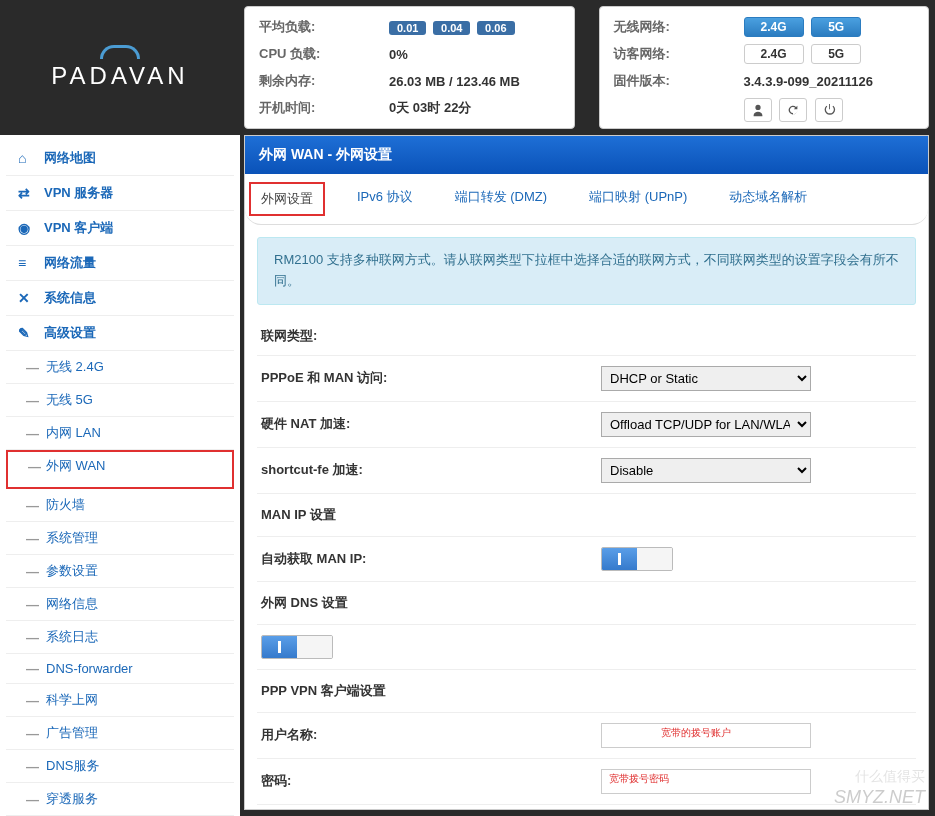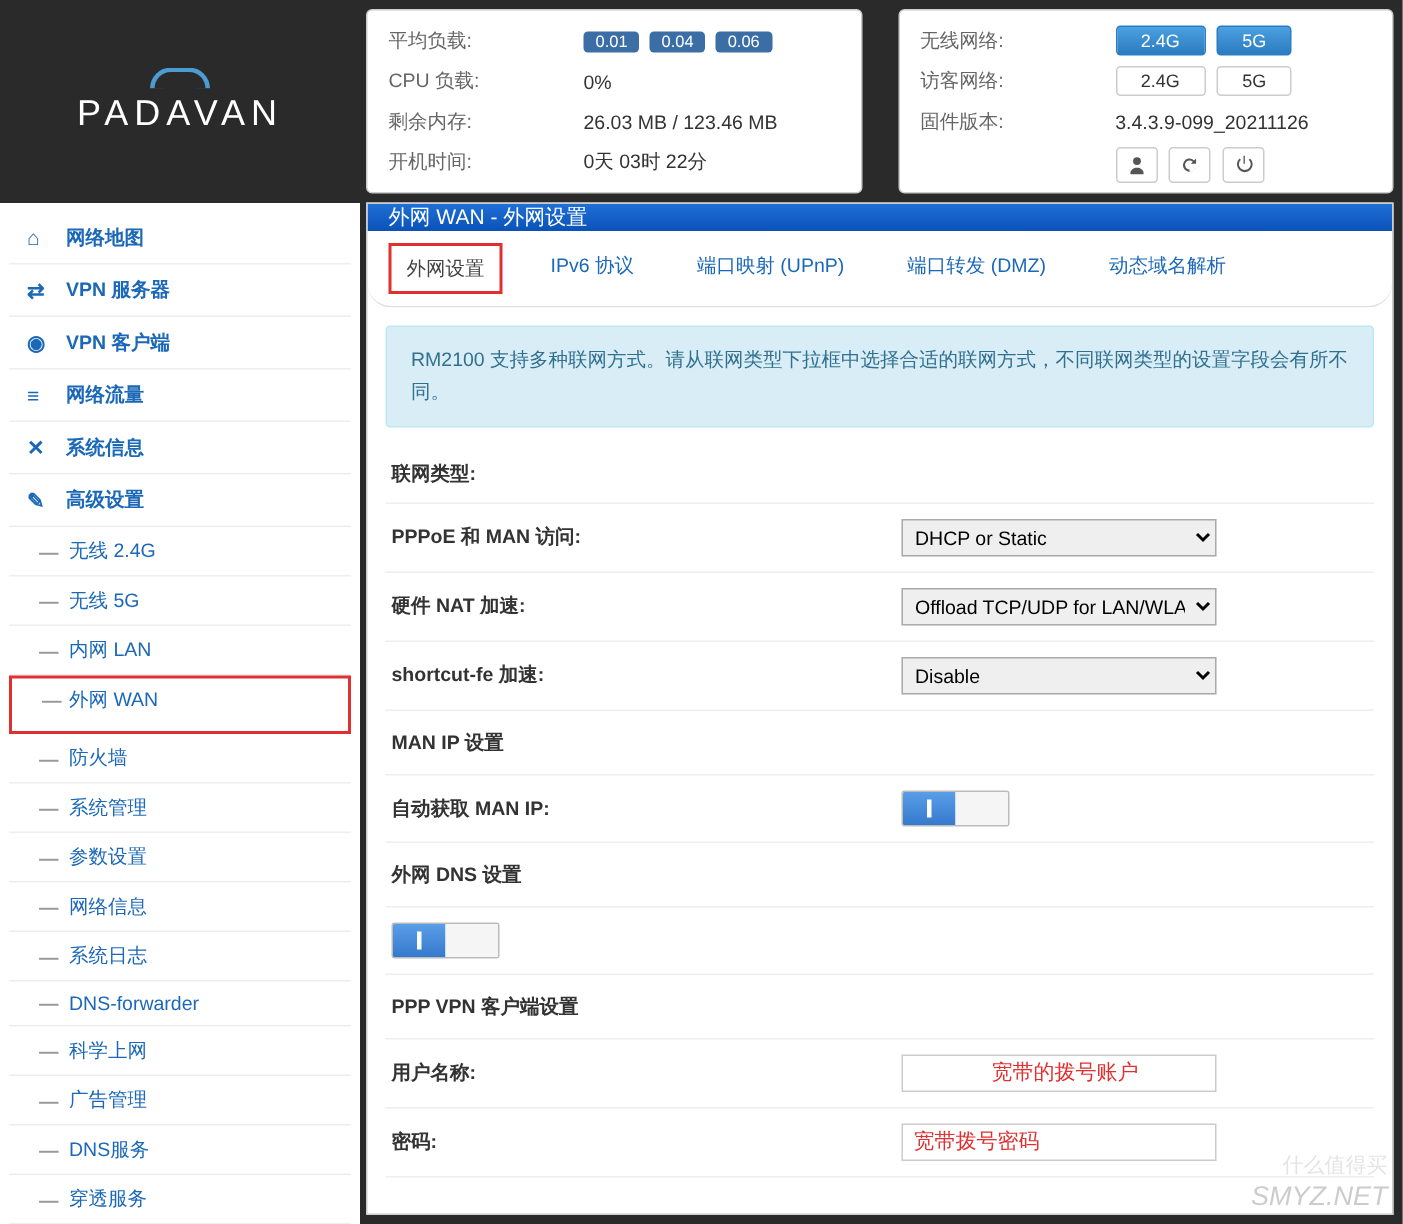--- a/index.html
+++ b/index.html
@@ -2,55 +2,55 @@
 <html><head>
 <meta charset="utf-8">
 <style>
 * { box-sizing: border-box; margin: 0; padding: 0; }
 body { font-family: "Microsoft YaHei", Arial, sans-serif; font-size: 13px; background: #2a2a2a; width: 935px; height: 816px; overflow: hidden; }
 .top { display: flex; height: 135px; }
 .logo-area { width: 240px; background: #2a2a2a; display: flex; align-items: center; justify-content: center; color: #fff; }
 .logo { position: relative; text-align: right; }
 .logo-text { font-size: 24px; letter-spacing: 4px; font-weight: 300; }
 .logo-arc { width: 40px; height: 14px; border: 3px solid #4b9cd3; border-bottom: none; border-radius: 40px 40px 0 0; margin: 0 auto 3px; }
-.top-cards { flex: 1; padding: 6px 6px 6px 4px; display: flex; gap: 24px; background: #2a2a2a; }
+.top-cards { flex: 1; padding: 6px 6px 6px 4px; display: flex; gap: 24px; background: #2a2a2a; font-weight: bold; }
 .card { background: #fff; border: 1px solid #ccc; border-radius: 4px; flex: 1; padding: 10px 14px; font-size: 13px; }
 .card-row { display: flex; align-items: center; margin-bottom: 7px; min-height: 20px; }
 .card-row .lbl { color: #666; width: 130px; }
 .card-row .val { color: #333; }
 .badge { display: inline-block; background: #3a6ea5; color: #fff; border-radius: 3px; padding: 1px 8px; font-size: 11px; margin-right: 3px; }
 .pill-btn { display:inline-block; border:1px solid #ccc; border-radius: 3px; padding: 2px 16px; font-size: 12px; margin-right: 4px; color:#333; cursor:pointer; background:#fff; }
 .pill-btn.active { background: linear-gradient(#4aa0e0,#2b7cc0); color:#fff; border-color:#2b7cc0; }
 .link { color: #1b68b8; }
 .icon-btn { width: 28px; height: 24px; border:1px solid #ccc; border-radius:3px; background:#fff; display:inline-flex; align-items:center; justify-content:center; margin-right:4px; cursor:pointer; }
 .main { display: flex; background: #2a2a2a; height: calc(816px - 135px); }
 .sidebar { width: 240px; background: #fff; overflow-y: auto; padding: 6px; }
 .nav-item { display: flex; align-items: center; padding: 8px 12px; color: #1b68b8; border-bottom: 1px solid #eee; cursor: pointer; font-size: 13px; font-weight: bold; }
 .nav-item .ico { width: 18px; margin-right: 8px; font-size: 14px; color: #1b68b8; }
 .sub-item { display: flex; align-items: center; padding: 7px 12px 7px 40px; color: #1b68b8; border-bottom: 1px solid #eee; cursor: pointer; font-size: 13px; position: relative; }
 .sub-item::before { content: "—"; position: absolute; left: 20px; color: #999; font-weight: bold; }
 .sub-item.active { border: 2px solid #e03030; padding: 5px 10px 12px 38px; }
 .content { flex: 1; background: #fff; margin: 0 6px 6px 4px; border: 1px solid #ccc; overflow-y: hidden; }
-.content-header { background: linear-gradient(#1e6fd6, #0a52b8); color: #fff; padding: 0 14px; font-weight: normal; font-size: 14px; }
-.tabs { display: flex; padding: 8px 14px; border-bottom: 1px solid #ddd; gap: 22px; border-radius: 16px; }
+.content-header { background: linear-gradient(#1e6fd6, #0a52b8); color: #fff; padding: 10px 14px; font-weight: bold; font-size: 14px; }
+.tabs { display: flex; padding: 8px 4px; border-bottom: 1px solid #ddd; gap: 22px; border-radius: 16px; }
 .tab { color: #1b68b8; padding: 6px 10px; cursor: pointer; font-size: 13px; }
 .tab.active { border: 2px solid #e03030; color: #444; }
 .info-box { background: #d9edf7; border: 1px solid #bce8f1; color: #31708f; margin: 12px; padding: 12px 16px; border-radius: 3px; font-size: 13px; line-height: 1.6; }
 .form-section { padding: 0 12px; }
 .form-row { display: flex; align-items: center; padding: 10px 4px; border-bottom: 1px solid #eee; }
 .form-row .flabel { width: 340px; font-weight: bold; color: #333; }
 .form-row .fctrl { flex: 1; }
 select { width: 210px; padding: 3px 4px; border: 1px solid #aaa; background: #efefef; font-size: 13px; }
 .section-title { font-weight: bold; padding: 12px 4px; border-bottom: 1px solid #eee; color: #333; }
 .toggle { width: 72px; height: 24px; border: 1px solid #bbb; display: inline-flex; border-radius: 2px; overflow: hidden; cursor: pointer; }
 .toggle .on { flex: 1; background: linear-gradient(#5a9ee8,#357acc); display: flex; align-items: center; justify-content: center; }
 .toggle .on .knob { width: 3px; height: 12px; background: #fff; }
 .toggle .off { flex: 1; background: #f5f5f5; }
 input[type=text], input[type=password] { width: 210px; padding: 4px; border: 1px solid #ccc; }
-.red-overlay { color: #e03030; font-size: 14px; }
+.red-overlay { color: #e03030; font-size: 10px; }
 .watermark { position: fixed; right: 10px; bottom: 8px; color: #999; font-size: 18px; font-style: italic; opacity: 0.5; pointer-events: none; }
 .watermark2 { position: fixed; right: 10px; bottom: 30px; color: #bbb; font-size: 14px; opacity: 0.4; pointer-events: none; }
 </style>
 </head>
 <body>
 
 <div class="top">
   <div class="logo-area">
     <div class="logo">
       <div class="logo-arc"></div>
@@ -192,22 +192,22 @@
         <span>穿透服务</span>
       </div>
     <div class="sub-item"></div>
   </div>
 
   <div class="content">
     <div class="content-header">外网 WAN - 外网设置</div>
     <div class="tabs">
       <div class="tab active">外网设置</div>
       <div class="tab">IPv6 协议</div>
+      <div class="tab">端口转发 (DMZ)</div>
       <div class="tab">端口映射 (UPnP)</div>
-      <div class="tab">端口转发 (DMZ)</div>
       <div class="tab">动态域名解析</div>
     </div>
     <div class="info-box">RM2100 支持多种联网方式。请从联网类型下拉框中选择合适的联网方式，不同联网类型的设置字段会有所不同。</div>
 
     <div class="form-section">
       <div class="form-row">
         <div class="flabel">联网类型:</div>
       </div>
       <div class="form-row">
         <div class="flabel">PPPoE 和 MAN 访问:</div>

